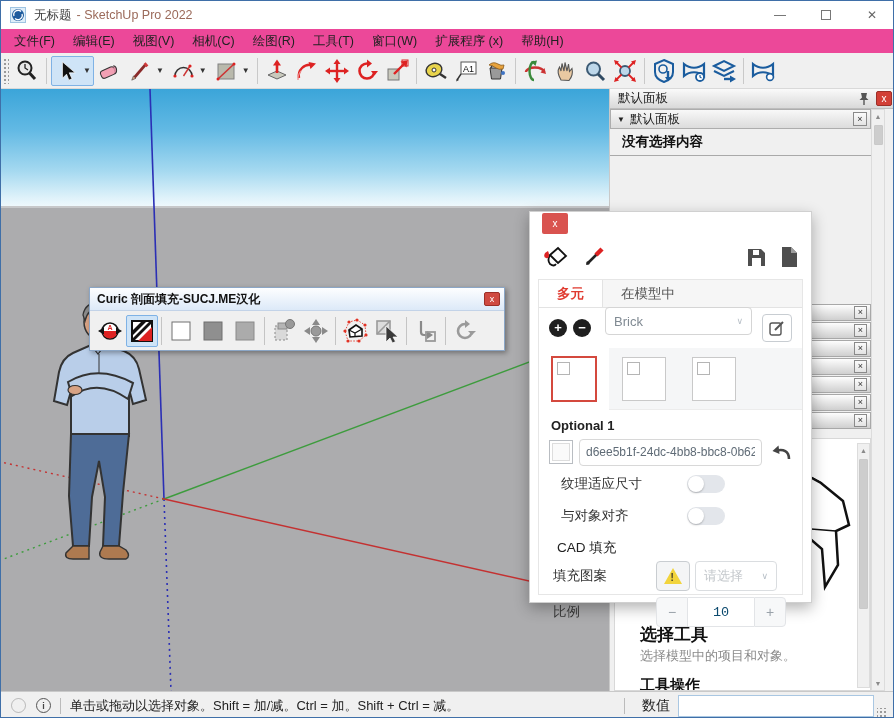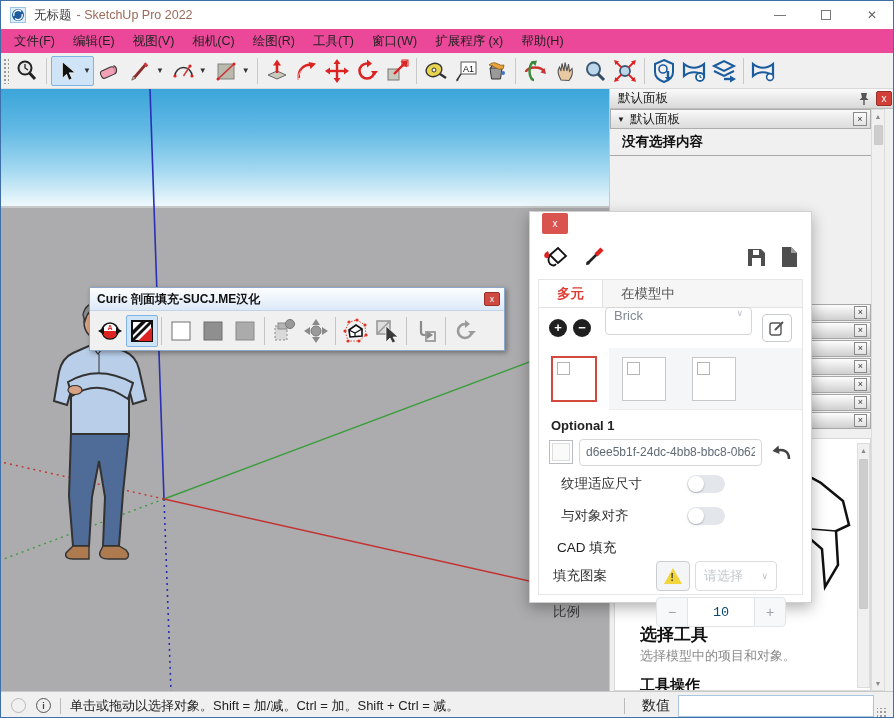--- a/index.html
+++ b/index.html
@@ -69,21 +69,21 @@
   .dlg-icons{height:32px;display:flex;align-items:center;padding:0 12px;}
   .dlg-icons .gap{flex:1;}
   .dlg-icons .ic{margin-right:14px;}
   .dlg-icons .ic-r{margin-left:12px;}
   .dlg-content{margin:6px 8px 0 8px;border:1px solid #e6e6e6;height:316px;position:relative;background:#fff;}
   .dlg-tabs{height:28px;background:#f6f6f6;border-bottom:1px solid #e3e3e3;display:flex;}
   .dlg-tab{padding:0 18px;display:flex;align-items:center;font-size:13.5px;color:#555;}
   .dlg-tab.active{background:#fff;color:#e03c31;font-weight:bold;border-right:1px solid #e3e3e3;}
   .row-brick{height:40px;display:flex;align-items:center;padding:0 10px;}
   .circlebtn{width:18px;height:18px;border-radius:50%;background:#1f1f1f;color:#fff;font-size:13px;line-height:17px;text-align:center;margin-right:6px;font-weight:bold;}
-  .selbox{flex:1;height:28px;border:1px solid #d5d5d5;border-radius:4px;display:flex;align-items:flex-start;padding:0 8px;margin:0 10px 14px 8px;}
+  .selbox{flex:1;height:28px;border:1px solid #d5d5d5;border-radius:4px;display:flex;align-items:center;padding:0 8px;margin:0 10px 14px 8px;}
   .selbox .txt{flex:1;font-size:13px;color:#808a93;}
   .chev{font-size:9px;color:#b6bec6;}
   .editbtn{width:30px;height:28px;border:1px solid #c8cdd2;border-radius:4px;display:flex;align-items:center;justify-content:center;}
   .thumbstrip{height:62px;background:#f5f6f7;display:flex;border-bottom:1px solid #ececec;}
   .thumbcell{width:70px;height:62px;display:flex;align-items:center;justify-content:center;}
   .thumbcell.on{background:#fff;}
   .thumb{width:44px;height:44px;background:#fff;border:1px solid #c9c9c9;position:relative;}
   .thumbcell.on .thumb{width:46px;height:46px;border:2px solid #d4493e;}
   .thumb .mini{position:absolute;left:4px;top:4px;width:13px;height:13px;border:1px solid #b5b5b5;}
   .opt-label{font-size:13px;font-weight:bold;color:#222;margin:8px 0 4px 12px;}

